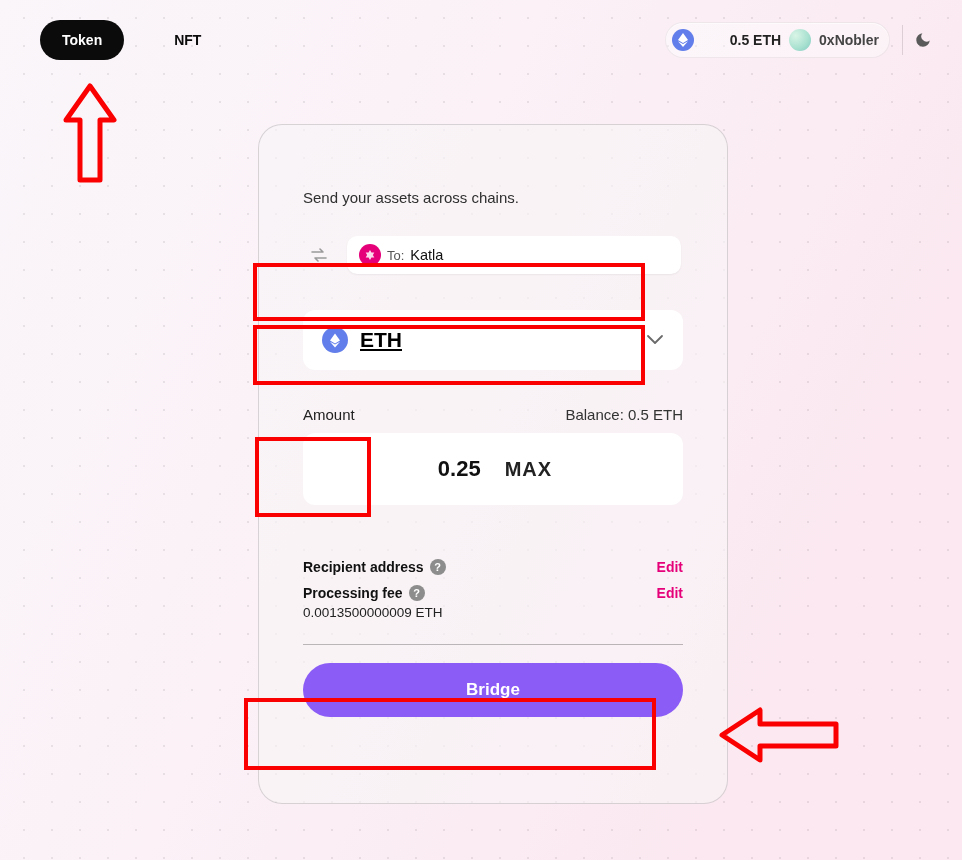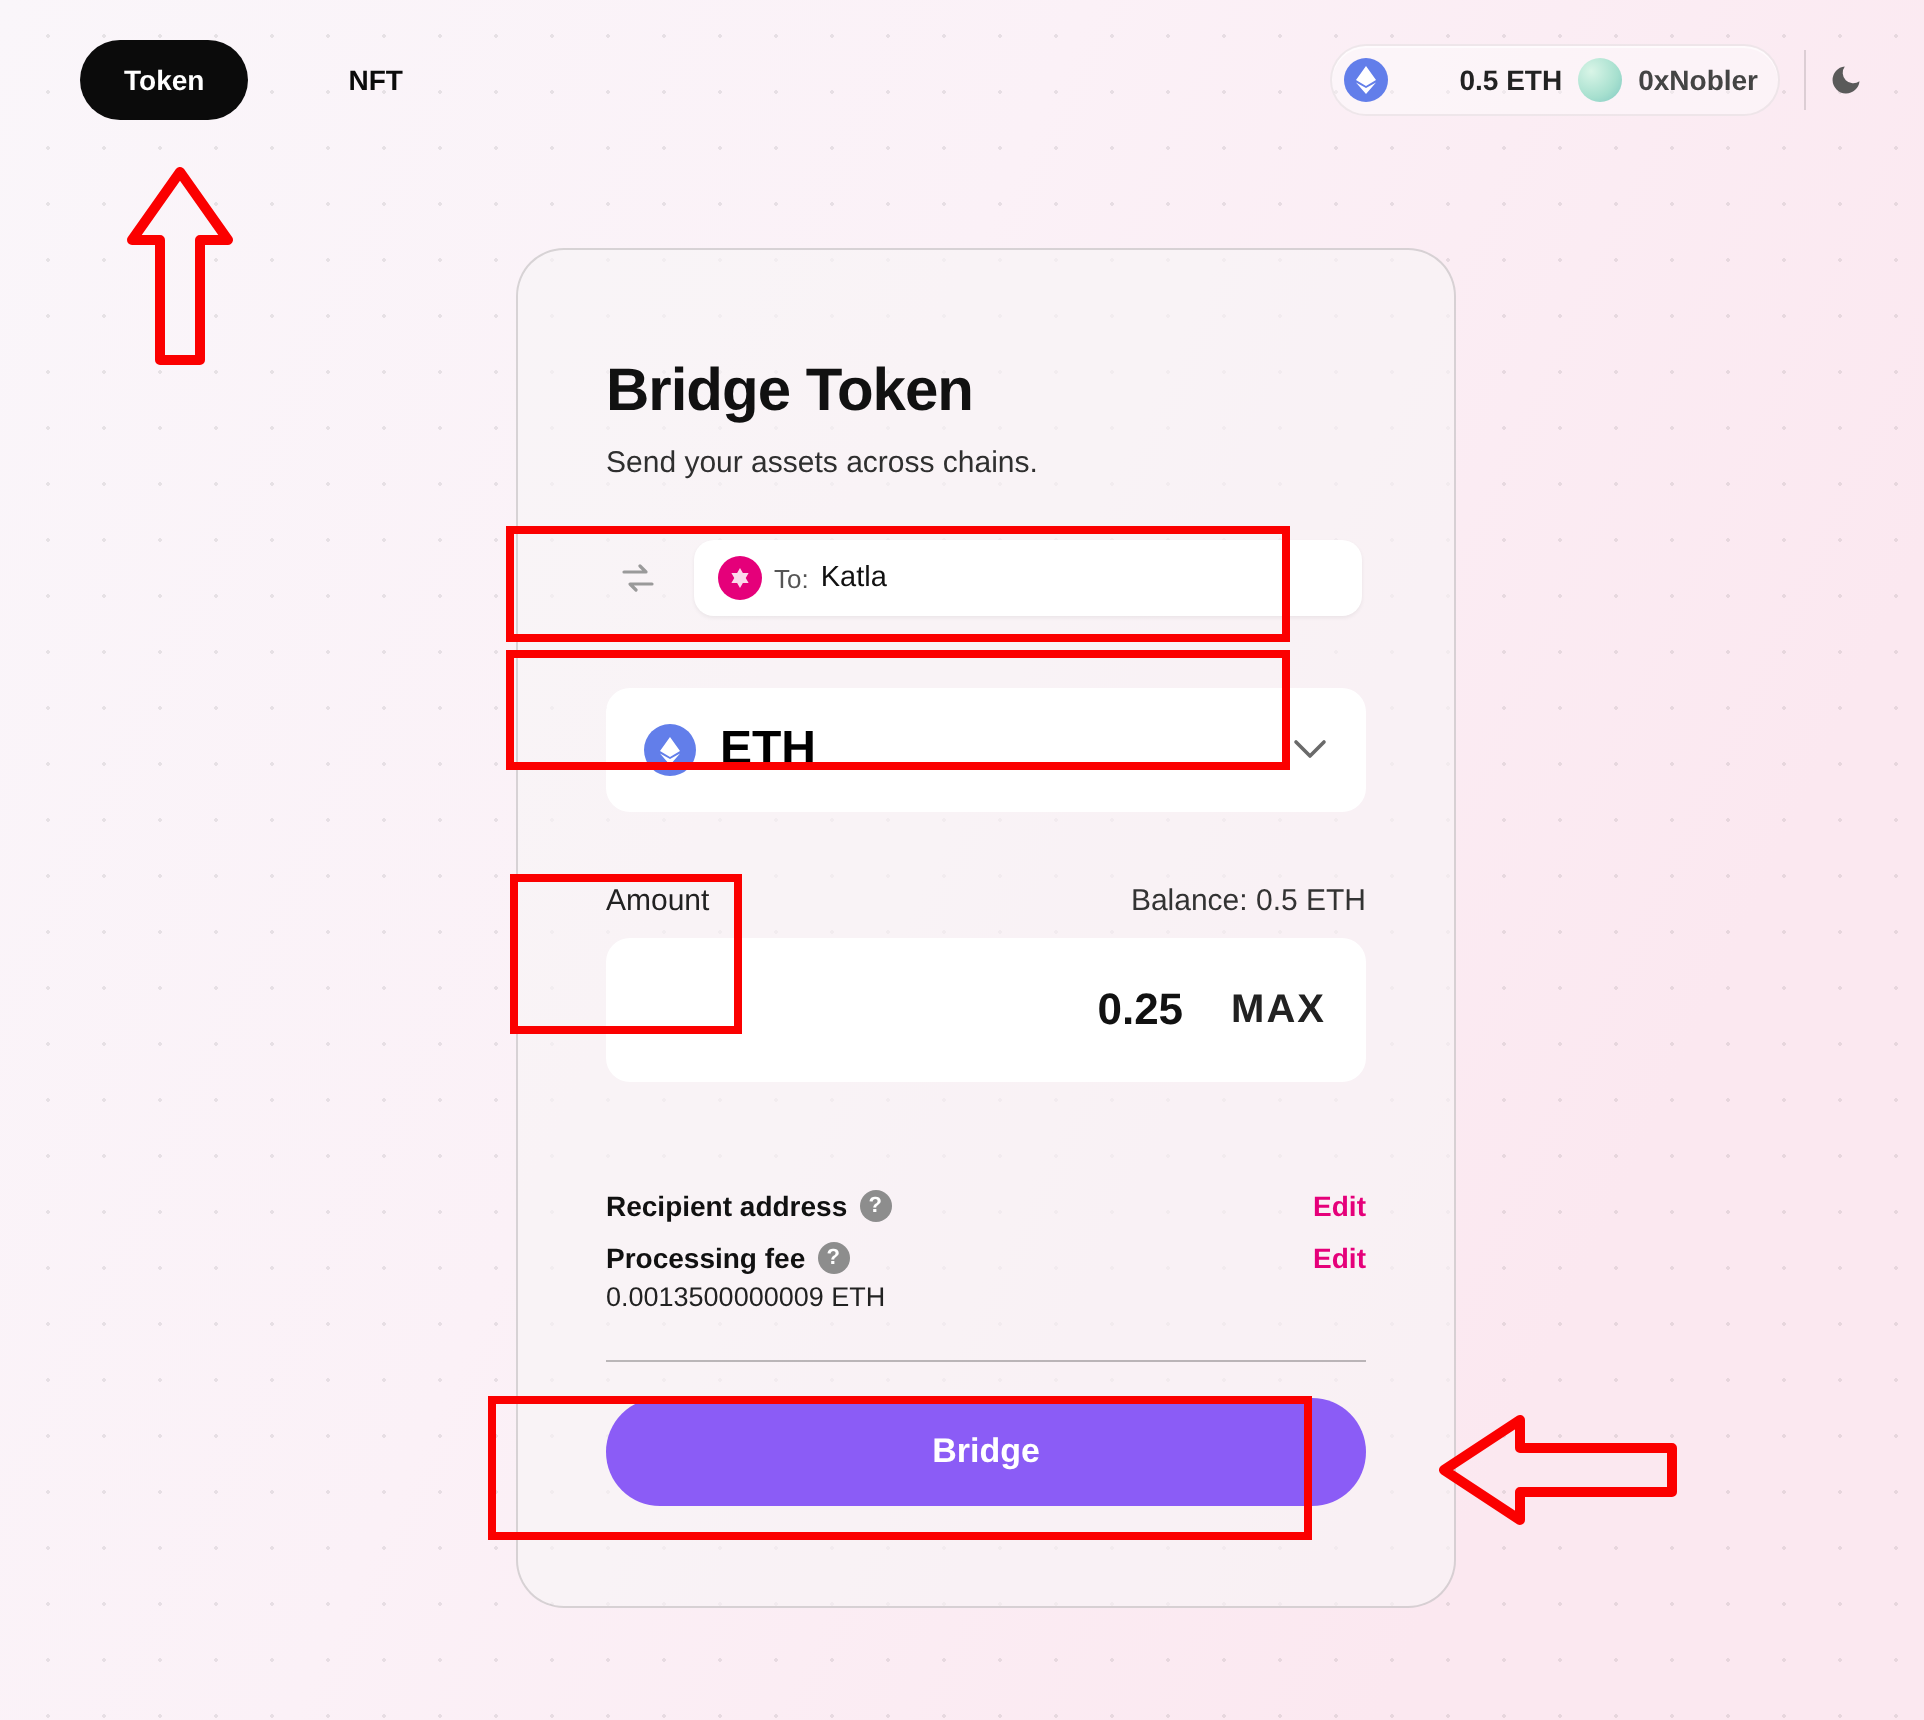--- a/index.html
+++ b/index.html
@@ -97,33 +97,33 @@
 .token-select {
   margin-top: 34px;
   background: #fff;
   border: 1px solid transparent;
   border-radius: 12px;
   padding: 16px 18px;
   display: flex; align-items: center; justify-content: space-between;
   cursor: pointer;
 }
 .token-select .left { display:flex; align-items:center; gap:12px; }
-.token-symbol { font-weight: 800; font-size: 24px; }
+.token-symbol { font-weight: 800; font-size: 21px; text-decoration: underline; }
 .chev { color:#666; }
 .amount-row {
   margin-top: 36px;
   display:flex; justify-content: space-between; align-items: baseline;
   font-size: 15px; color:#222;
 }
 .amount-row .bal { color:#333; }
 .amount-input {
   margin-top: 10px;
   background: #fff;
   border-radius: 12px;
-  display:flex; align-items:center; justify-content:flex-end;
+  display:flex; align-items:center; justify-content:center;
   padding: 0 20px 0 0;
   height: 72px;
 }
 .amount-val {
   font-size: 22px; font-weight: 800; color:#111;
   padding: 0 24px; height:100%; display:flex; align-items:center;
 }
 .max-btn { font-weight: 700; font-size: 20px; color:#222; cursor:pointer; letter-spacing: 1px;}
 .meta {
   margin-top: 54px;
@@ -191,21 +191,20 @@
     </div>
     <div class="theme-toggle">
       <svg width="18" height="18" viewBox="0 0 24 24">
           <path fill="#5a5a5a" d="M21 12.8A9 9 0 1 1 11.2 3 7 7 0 0 0 21 12.8Z"></path>
         </svg>
     </div>
   </div>
 </div>
 
 <div class="card">
-  <h1>Bridge Token</h1>
   <div class="subtitle">Send your assets across chains.</div>
 
   <div class="chain-row">
     <div class="swap-btn">
       <svg width="18" height="14" viewBox="0 0 18 14">
           <path d="M2 4h11l-3-3M16 10H5l3 3" fill="none" stroke="#9a9a9a" stroke-width="1.6" stroke-linecap="round" stroke-linejoin="round"></path>
         </svg>
     </div>
     <div class="chain-box">
       <span class="katla-icon">

